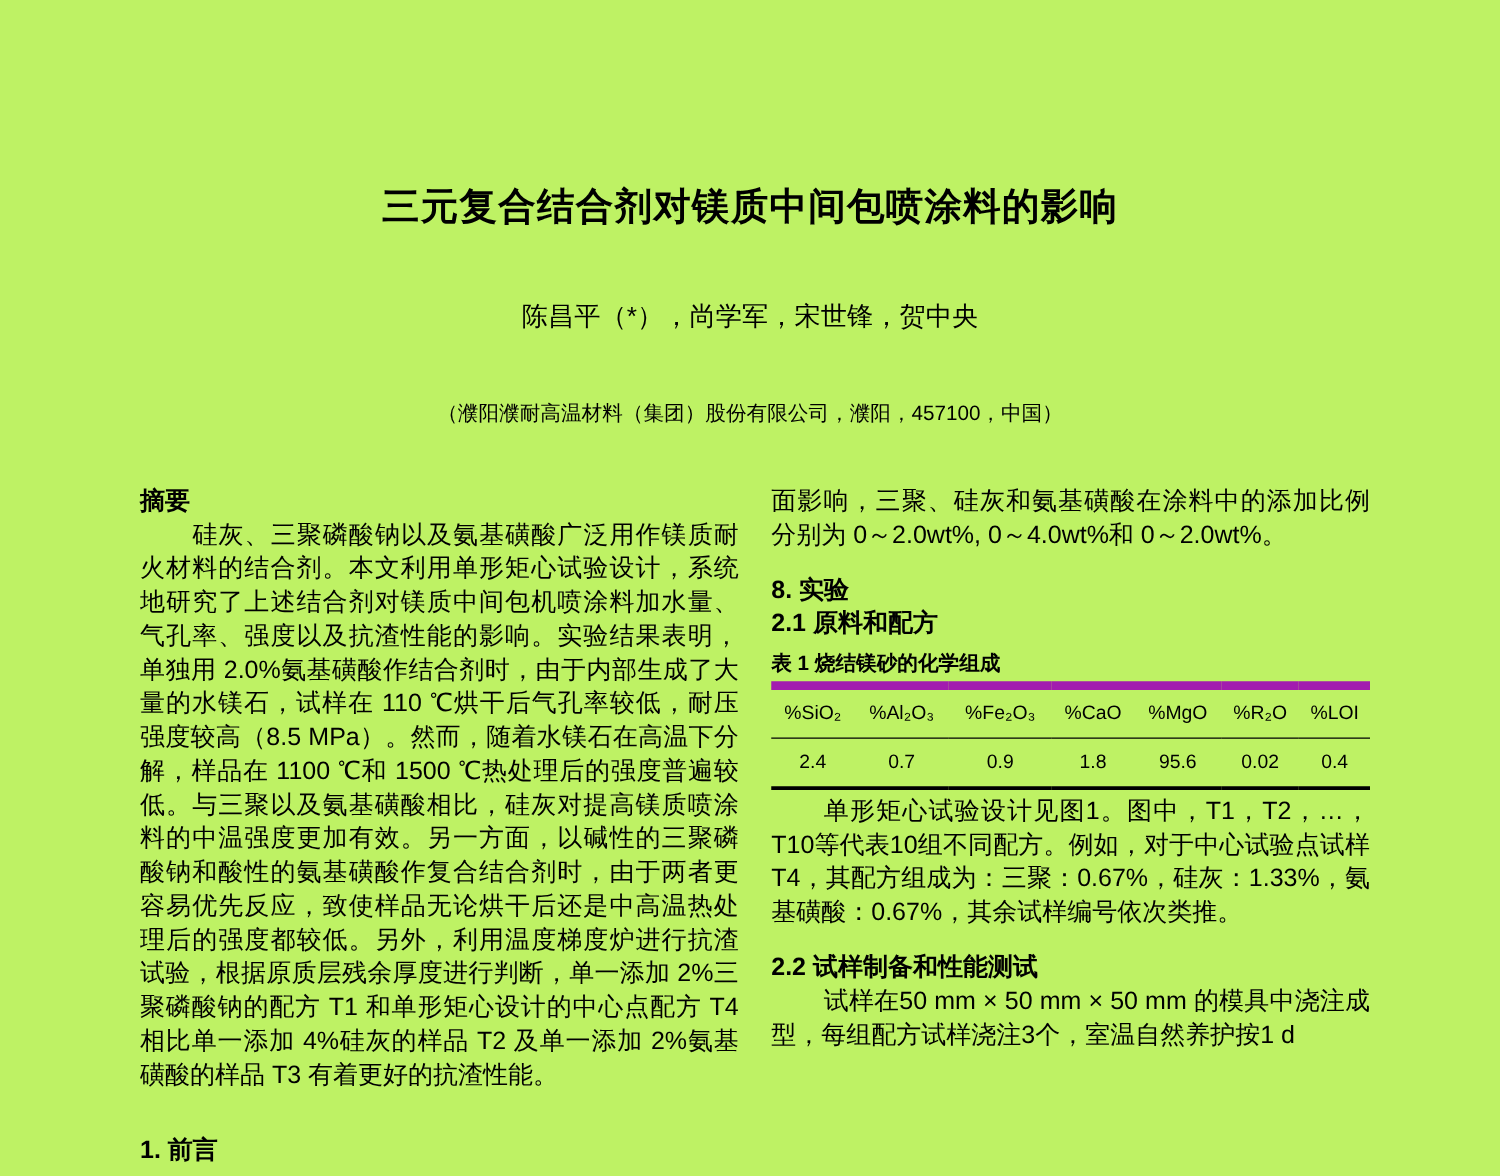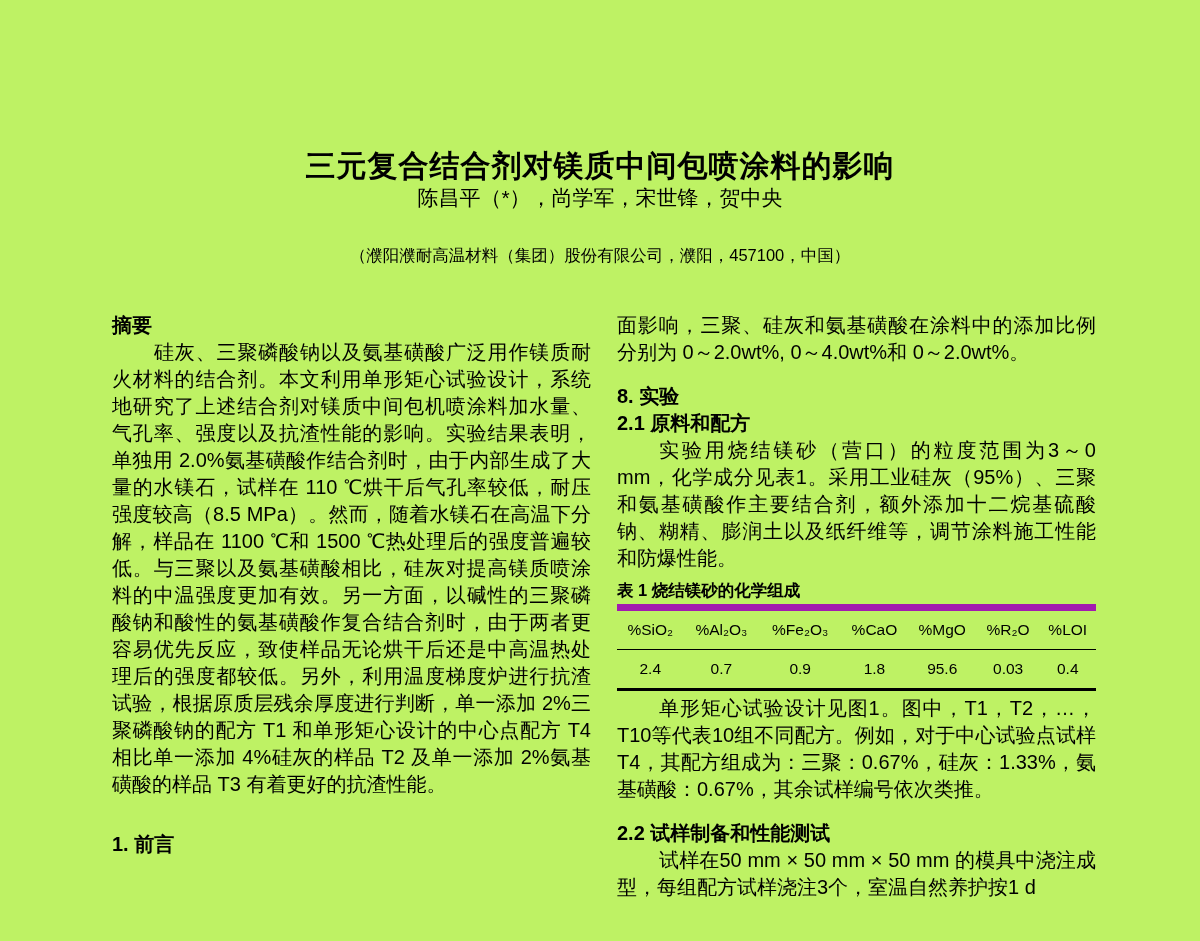--- a/index.html
+++ b/index.html
@@ -15,26 +15,27 @@
   }
   .paper-title {
     padding-top: 146px;
     text-align: center;
     font-size: 30px;
     line-height: 40px;
     font-weight: 700;
     letter-spacing: 1px;
   }
   .authors-line {
+    margin-top: 56px;
     text-align: center;
     font-size: 21px;
     line-height: 24px;
   }
   .affiliation-line {
-    margin-top: 35px;
+    margin-top: 55px;
     text-align: center;
     font-size: 16.5px;
     line-height: 20px;
   }
   .columns {
     display: flex;
     gap: 26px;
     margin: 47px 104px 0 112px;
   }
   .col {
@@ -93,21 +94,20 @@
       <div class="heading">摘要</div>
       <div class="para-indent">硅灰、三聚磷酸钠以及氨基磺酸广泛用作镁质耐火材料的结合剂。本文利用单形矩心试验设计，系统地研究了上述结合剂对镁质中间包机喷涂料加水量、气孔率、强度以及抗渣性能的影响。实验结果表明，单独用 2.0%氨基磺酸作结合剂时，由于内部生成了大量的水镁石，试样在 110 ℃烘干后气孔率较低，耐压强度较高（8.5 MPa）。然而，随着水镁石在高温下分解，样品在 1100 ℃和 1500 ℃热处理后的强度普遍较低。与三聚以及氨基磺酸相比，硅灰对提高镁质喷涂料的中温强度更加有效。另一方面，以碱性的三聚磷酸钠和酸性的氨基磺酸作复合结合剂时，由于两者更容易优先反应，致使样品无论烘干后还是中高温热处理后的强度都较低。另外，利用温度梯度炉进行抗渣试验，根据原质层残余厚度进行判断，单一添加 2%三聚磷酸钠的配方 T1 和单形矩心设计的中心点配方 T4 相比单一添加 4%硅灰的样品 T2 及单一添加 2%氨基磺酸的样品 T3 有着更好的抗渣性能。</div>
       <div class="heading intro-gap">1. 前言</div>
     </div>
 
     <div class="col">
       <div>面影响，三聚、硅灰和氨基磺酸在涂料中的添加比例分别为 0～2.0wt%, 0～4.0wt%和 0～2.0wt%。</div>
 
       <div class="heading sec-gap">8. 实验</div>
       <div class="heading">2.1 原料和配方</div>
-      <div class="para-indent">实验用烧结镁砂（营口）的粒度范围为3～0 mm，化学成分见表1。采用工业硅灰（95%）、三聚和氨基磺酸作主要结合剂，额外添加十二烷基硫酸钠、糊精、膨润土以及纸纤维等，调节涂料施工性能和防爆性能。</div>
 
       <div class="tbl-caption">表 1 烧结镁砂的化学组成</div>
       <table class="comp-table">
         <thead>
           <tr>
             <th>%SiO₂</th>
             <th>%Al₂O₃</th>
             <th>%Fe₂O₃</th>
             <th>%CaO</th>
             <th>%MgO</th>
@@ -115,21 +115,21 @@
             <th>%LOI</th>
           </tr>
         </thead>
         <tbody>
           <tr>
             <td>2.4</td>
             <td>0.7</td>
             <td>0.9</td>
             <td>1.8</td>
             <td>95.6</td>
-            <td>0.03</td>
+            <td>0.02</td>
             <td>0.4</td>
           </tr>
         </tbody>
       </table>
 
       <div class="para-indent" style="margin-top:4px;">单形矩心试验设计见图1。图中，T1，T2，…，T10等代表10组不同配方。例如，对于中心试验点试样T4，其配方组成为：三聚：0.67%，硅灰：1.33%，氨基磺酸：0.67%，其余试样编号依次类推。</div>
 
       <div class="heading sec-gap">2.2 试样制备和性能测试</div>
       <div class="para-indent">试样在50 mm × 50 mm × 50 mm 的模具中浇注成型，每组配方试样浇注3个，室温自然养护按1 d</div>
     </div>

